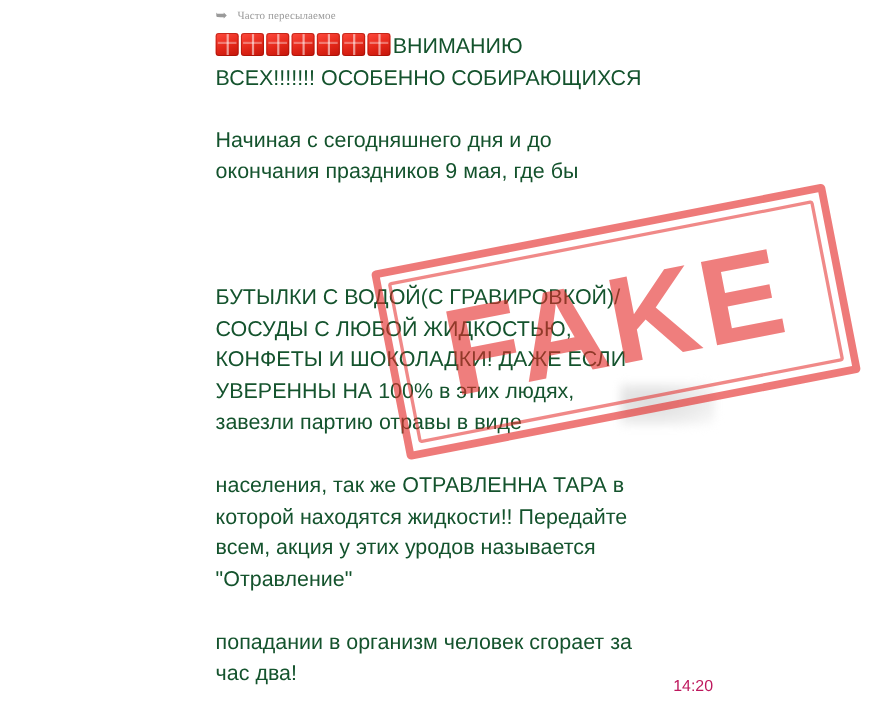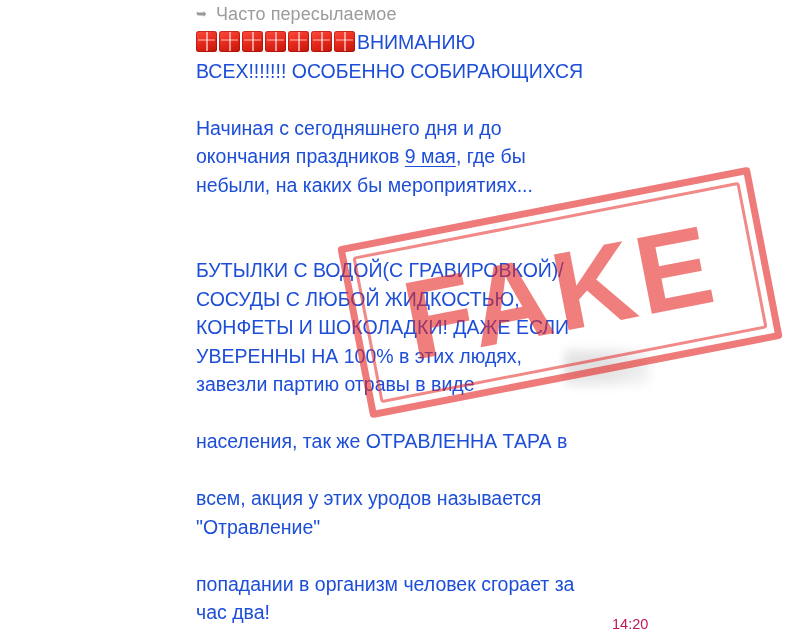--- a/index.html
+++ b/index.html
@@ -37,28 +37,28 @@
   .forward-icon {
     display: inline-block;
     width: 14px;
     height: 12px;
     color: #9a9a9a;
     font-size: 13px;
     line-height: 12px;
   }
   .forward-label {
     color: #9b9b9b;
-    font-size: 18px;
+    font-size: 10px;
     letter-spacing: 0.1px;
-    font-family: Liberation Sans, sans-serif;
+    font-family: Liberation Serif, serif;
   }
   .msg-body {
     font-size: 19.5px;
     line-height: 28.5px;
-    color: #1d4ed8;
+    color: #14532d;
     font-family: "Liberation Sans", sans-serif;
     padding-top: 3px;
     word-wrap: break-word;
   }
   .msg-line {
     white-space: normal;
   }
   .emoji-run {
     letter-spacing: 0px;
   }
@@ -87,21 +87,20 @@
   .emoji::after {
     content: "";
     position: absolute;
     left: 2px;
     top: 8px;
     width: 17px;
     height: 2px;
     background: rgba(255,255,255,0.35);
   }
   .underline-strong {
-    text-decoration: underline;
     text-underline-offset: 3px;
   }
   .blur-patch {
     position: absolute;
     left: 564px;
     top: 349px;
     width: 86px;
     height: 38px;
     background: radial-gradient(ellipse at 30% 45%, #dcdcdc 0%, #e8e8e8 45%, #f3f3f3 75%, rgba(255,255,255,0) 100%);
     filter: blur(4px);
@@ -171,31 +170,31 @@
       <span class="forward-icon">➥</span>
       <span class="forward-label">Часто пересылаемое</span>
     </div>
 
     <div class="msg-body">
       <span class="emoji-run"><span class="emoji"></span><span class="emoji"></span><span class="emoji"></span><span class="emoji"></span><span class="emoji"></span><span class="emoji"></span><span class="emoji"></span></span><span>ВНИМАНИЮ</span><br>
       <span class="msg-line">ВСЕХ!!!!!!! ОСОБЕННО СОБИРАЮЩИХСЯ</span><br>
       <br>
       <span class="msg-line">Начиная с сегодняшнего дня и до</span><br>
       <span class="msg-line">окончания праздников <span class="underline-strong">9 мая</span>, где бы</span><br>
-      <span class="msg-line">небыли, на каких бы мероприятиях...</span><br>
+      <br>
       <br>
       <br>
       <span class="msg-line">БУТЫЛКИ С ВОДОЙ(С ГРАВИРОВКОЙ)/</span><br>
       <span class="msg-line">СОСУДЫ С ЛЮБОЙ ЖИДКОСТЬЮ,</span><br>
       <span class="msg-line">КОНФЕТЫ И ШОКОЛАДКИ! ДАЖЕ ЕСЛИ</span><br>
       <span class="msg-line">УВЕРЕННЫ НА 100% в этих людях,</span><br>
       <span class="msg-line">завезли партию отравы в виде</span><br>
       <br>
       <span class="msg-line">населения, так же ОТРАВЛЕННА ТАРА в</span><br>
-      <br>
+      <span class="msg-line">которой находятся жидкости!! Передайте</span><br>
       <span class="msg-line">всем, акция у этих уродов называется</span><br>
       <span class="msg-line">"Отравление"</span><br>
       <br>
       <span class="msg-line">попадании в организм человек сгорает за</span><br>
       <span class="msg-line">час два!</span>
     </div>
   </div>
 
   <div class="blur-patch"></div>
 

